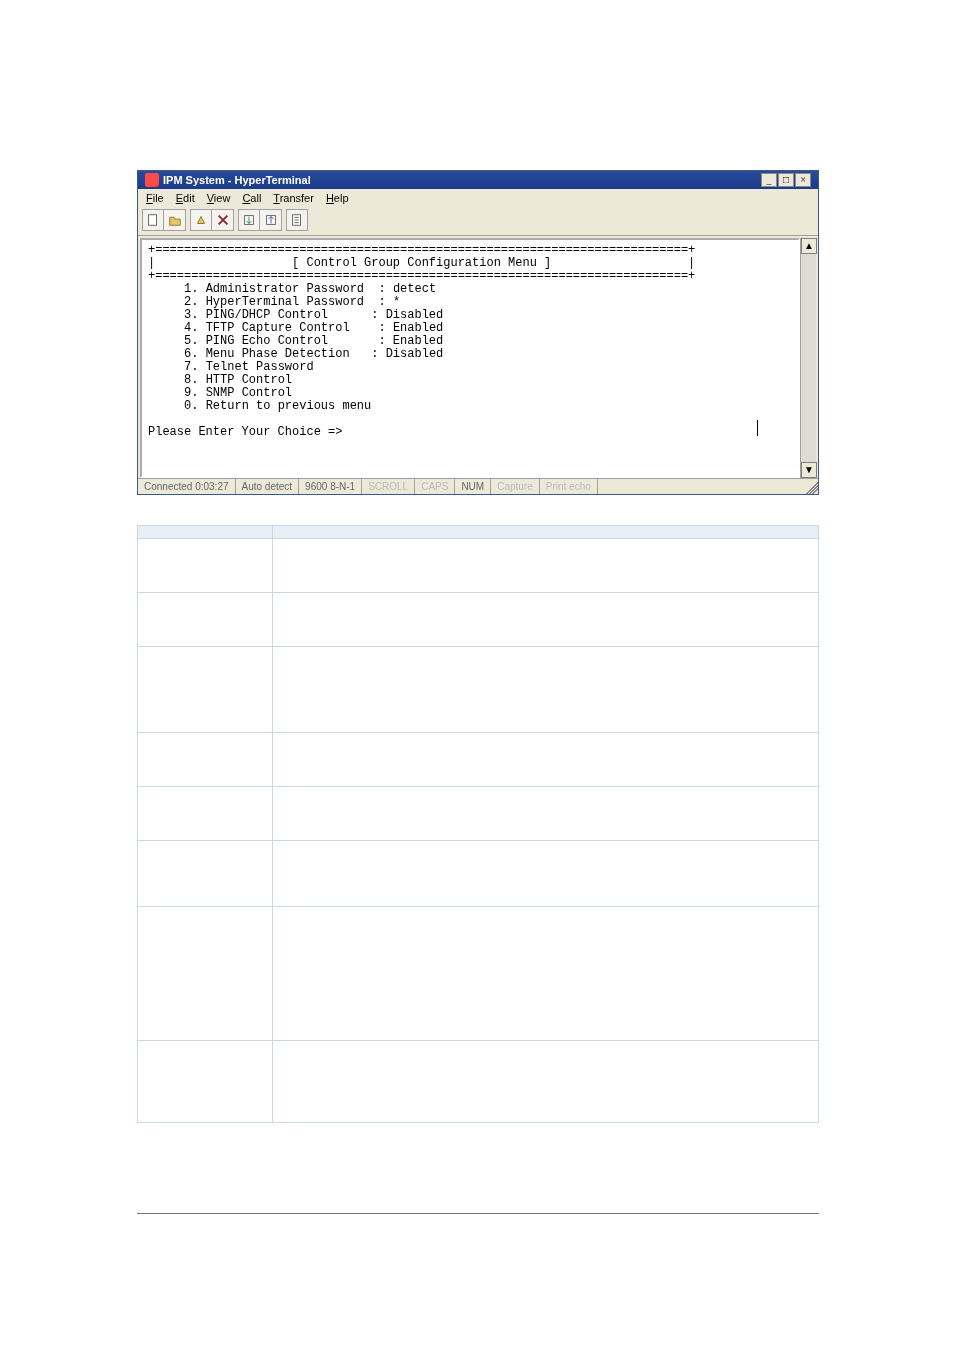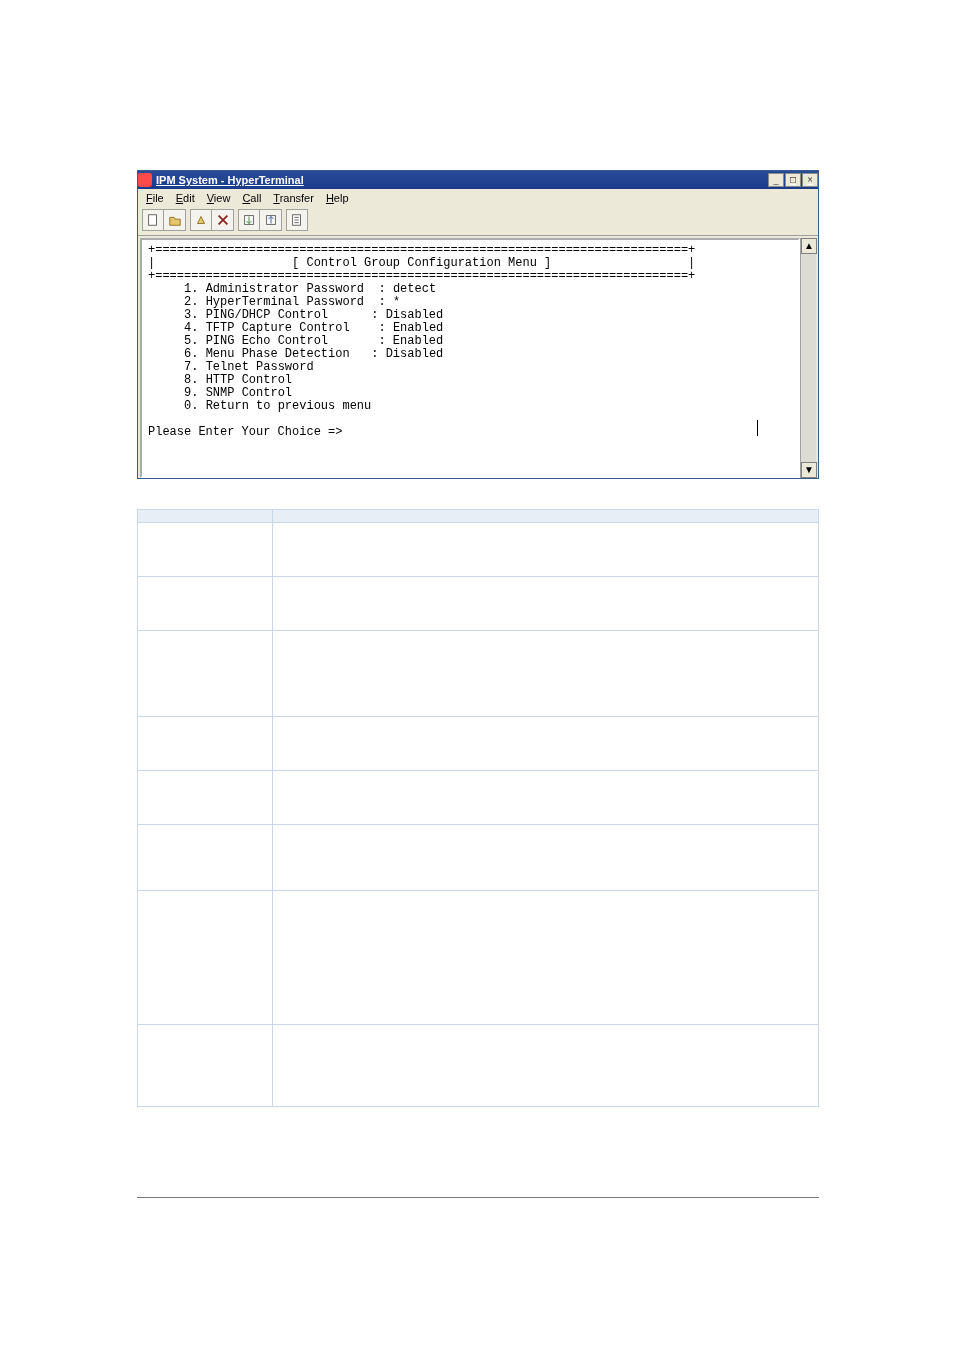--- a/index.html
+++ b/index.html
@@ -12,22 +12,21 @@
     border: 1px solid #3a5a8a;
     background: #ece9d8;
     position: relative;
   }
   .titlebar {
     height: 18px;
     background: linear-gradient(#2a4a9a, #1a3a8a);
     color: #fff;
     font: bold 11px Tahoma, sans-serif;
     display: flex; align-items: center;
-    padding: 0 0;
-    text-decoration: underline;
+    padding: 0 7px;
   }
   .titlebar .app-icon {
     width: 14px; height: 14px; margin-right: 4px;
     background: radial-gradient(circle at 40% 40%, #ff4a4a 70%, #cc2a2a);
     border-radius: 2px;
   }
   .titlebar .window-controls {
     margin-left: auto; display: flex; gap: 1px;
   }
   .titlebar .winbtn {
@@ -236,20 +235,31 @@
 </pre>
       <span class="term-cursor"></span>
     </div>
     <div class="vscroll">
       <div class="arrow">▲</div>
       <div class="track"></div>
       <div class="arrow">▼</div>
     </div>
   </div>
 
+  <div class="statusbar">
+    <span class="cell">Connected 0:03:27</span>
+    <span class="cell">Auto detect</span>
+    <span class="cell">9600 8-N-1</span>
+    <span class="cell dim">SCROLL</span>
+    <span class="cell dim">CAPS</span>
+    <span class="cell">NUM</span>
+    <span class="cell dim">Capture</span>
+    <span class="cell dim">Print echo</span>
+    <span class="resize"></span>
+  </div>
 </div>
 
 <table class="desc">
   <colgroup>
       <col class="c1">
       <col>
     </colgroup>
   <thead>
     <tr>
       <th></th>

